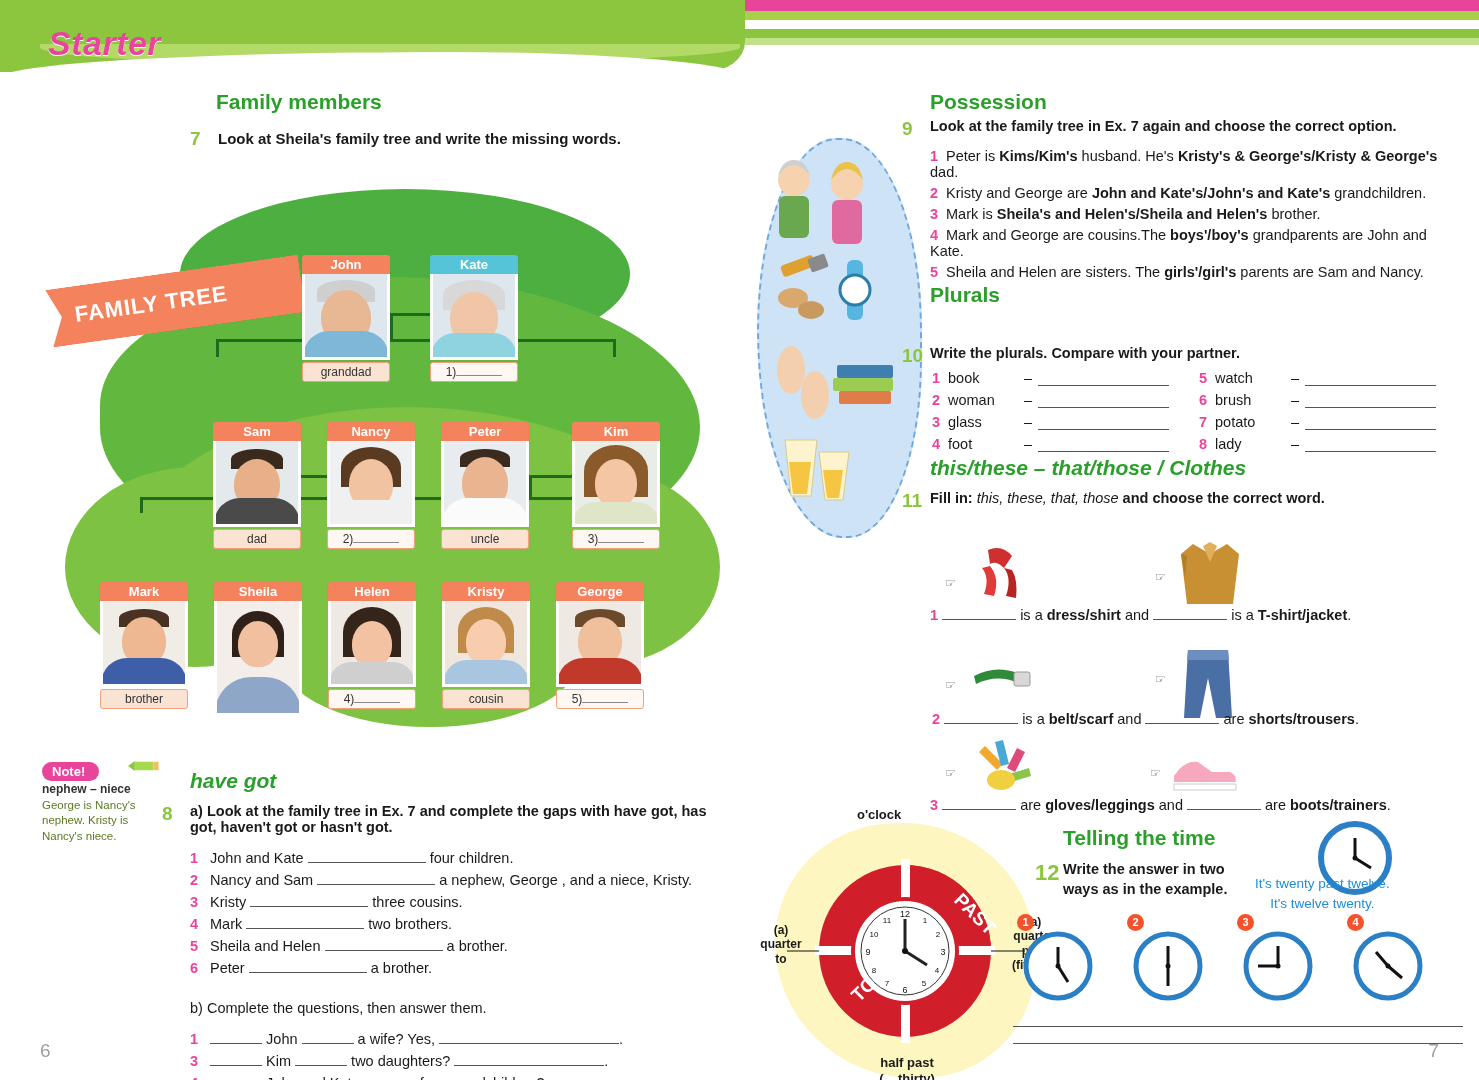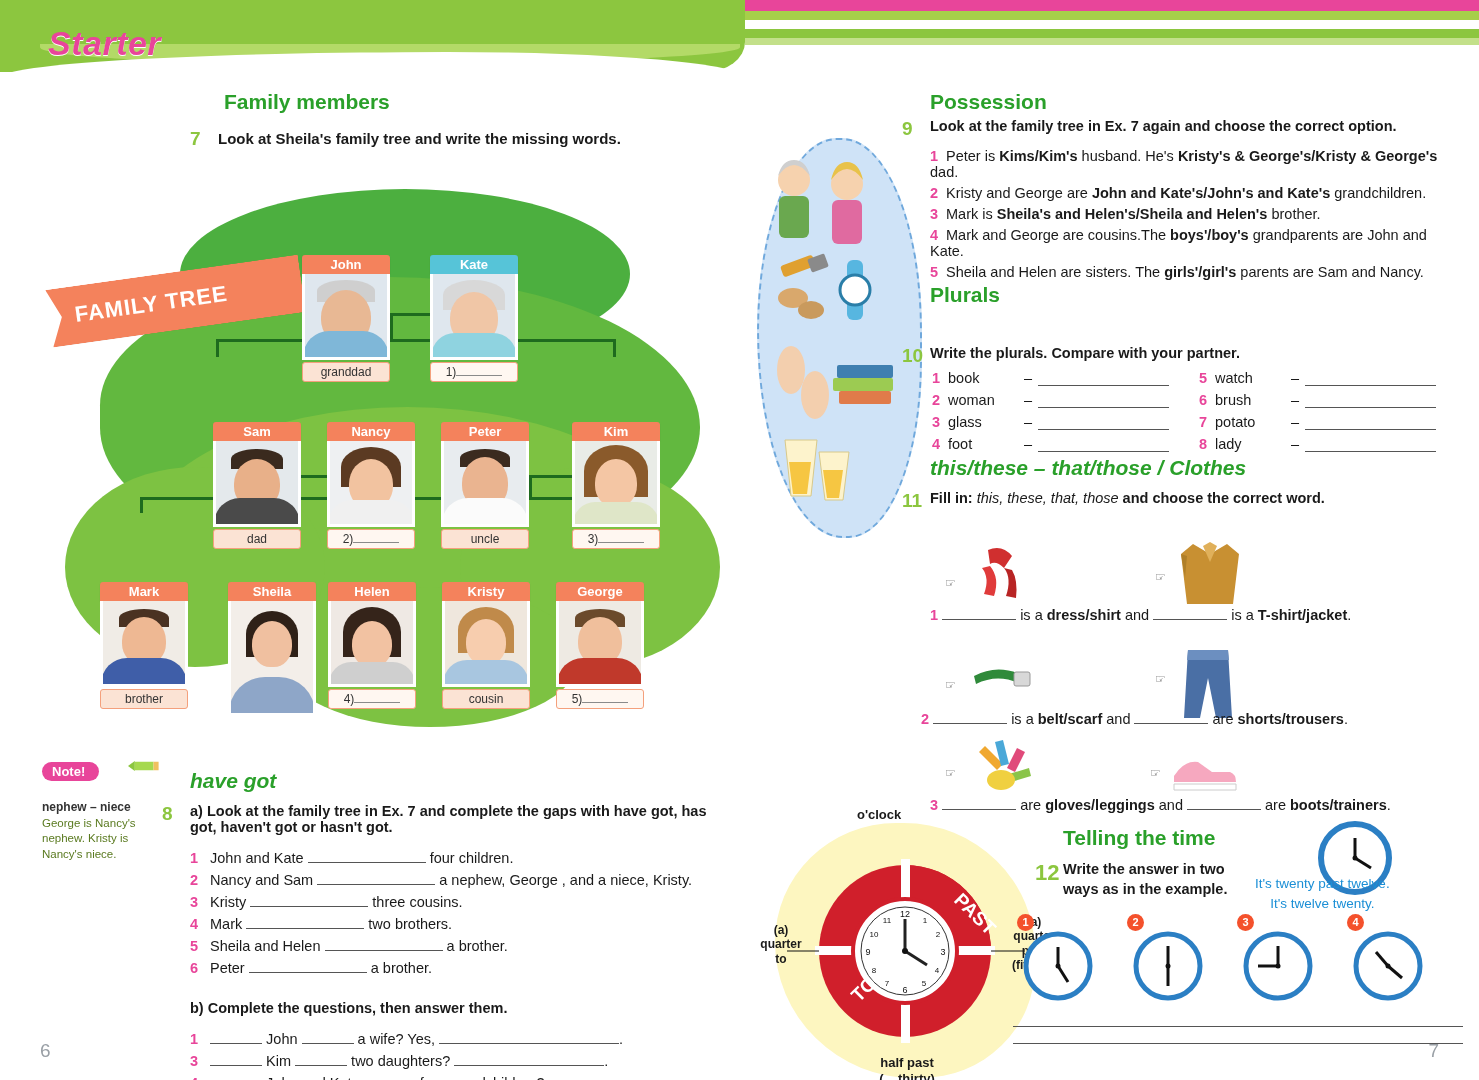--- a/index.html
+++ b/index.html
@@ -53,21 +53,21 @@
     margin:0; font-size:21px; color:#2aa02a; font-weight:bold;
   }
   .ex-num {
     color:#8cc63f; font-weight:bold; font-size:19px;
   }
   .b { font-weight:bold; }
   .i { font-style:italic; }
 
   
   .left { position:absolute; left:0; top:72px; width:745px; height:1008px; }
-  .fam-title { position:absolute; left:224px; top:18px; }
+  .fam-title { position:absolute; left:216px; top:18px; }
   .ex7 { position:absolute; left:190px; top:56px; width:520px; }
   .ex7 .num { position:absolute; left:0; top:0; }
   .ex7 .txt { position:absolute; left:28px; top:2px; font-size:15px; font-weight:bold; }
 
   
   .tree { position:absolute; left:40px; top:95px; width:700px; height:560px; }
   .blob { position:absolute; background:#7dc242; }
   .b1 { left:140px; top:22px; width:450px; height:170px; border-radius:50%; background:#4caf3f;}
   .b2 { left:60px; top:110px; width:600px; height:290px; border-radius:46% 54% 50% 50%; background:#62b83f;}
   .b3 { left:95px; top:240px; width:545px; height:280px; border-radius:50%; background:#7dc242;}
@@ -120,21 +120,21 @@
   
   .havegot { position:absolute; left:190px; top:697px; width:540px; }
   .note {
     position:absolute; left:42px; top:690px; width:120px;
   }
   .note .tag {
     display:inline-block; background:#e8459a; color:#ffffff; font-weight:bold;
     font-size:13px; padding:2px 14px 2px 10px; border-radius:10px;
   }
   .note .body {
-    margin-top:18px; font-size:11.5px; color:#5a7a20; line-height:1.35;
+    margin-top:0; font-size:11.5px; color:#5a7a20; line-height:1.35;
   }
   .note .body .hl { color:#333; font-weight:bold; font-size:12px; }
   .pencil { position:absolute; left:86px; top:-4px; width:34px; height:16px; }
 
   ol.items { list-style:none; margin:14px 0 0 0; padding:0; }
   ol.items li { font-size:14.5px; margin:5px 0; }
   ol.items li .n { color:#e8459a; font-weight:bold; display:inline-block; width:16px; }
   .fill { display:inline-block; border-bottom:1px solid #555; height:14px; }
 
   
@@ -329,21 +329,21 @@
           <div class="face">
             <div class="bg" style="background:#f0ece6;"></div>
             <div class="hair" style="top:8px;width:50px;height:18px;background:#4a3222;"></div>
             <div class="head" style="top:16px;width:44px;height:48px;background:#eeb893;"></div>
             <div class="body" style="width:86px;height:26px;background:#3f5ea8;"></div>
           </div>
         </div>
         <div class="label">brother</div>
       </div>
 
-      <div class="card" style="left:188px;top:415px;">
+      <div class="card" style="left:174px;top:415px;">
         <div class="name">Sheila</div>
         <div class="photo" style="height:115px;">
           <div class="face">
             <div class="bg" style="background:#f3eee9;"></div>
             <div class="hair" style="top:10px;width:52px;height:46px;background:#2f2118;"></div>
             <div class="head" style="top:20px;width:40px;height:46px;background:#f0c0a0;"></div>
             <div class="body" style="width:86px;height:36px;background:#8ea6c8;"></div>
           </div>
         </div>
       </div>
@@ -427,21 +427,21 @@
           <span>Mark</span> <span class="fill" style="width:118px"></span>
           <span>two brothers.</span></li>
         <li><span class="n">5</span>
           <span>Sheila and Helen</span> <span class="fill" style="width:118px"></span>
           <span>a brother.</span></li>
         <li><span class="n">6</span>
           <span>Peter</span> <span class="fill" style="width:118px"></span>
           <span>a brother.</span></li>
       </ol>
 
-      <div style="font-size:14.5px;font-weight:bold;margin-top:24px;">b) Complete the questions, then answer them.</div>
+      <div style="font-size:14.5px;font-weight:normal;margin-top:24px;">b) Complete the questions, then answer them.</div>
 
       <ol class="items">
         <li><span class="n">1</span>
           <span class="fill" style="width:52px"></span> <span>John</span>
           <span class="fill" style="width:52px"></span> <span>a wife? Yes,</span>
           <span class="fill" style="width:180px"></span><span>.</span></li>
         <li><span class="n">3</span>
           <span class="fill" style="width:52px"></span> <span>Kim</span>
           <span class="fill" style="width:52px"></span> <span>two daughters?</span>
           <span class="fill" style="width:150px"></span><span>.</span></li>
@@ -616,21 +616,21 @@
       <path d="M4 20 q26 -14 54 2 l-4 8 q-24 -14 -48 -2z" fill="#2f8a3a"></path>
       <rect x="44" y="16" width="16" height="14" rx="2" fill="#d8d8d8" stroke="#999"></rect>
     </svg>
     <svg style="position:absolute;left:435px;top:598px;" width="56" height="76" viewBox="0 0 56 76">
       <path d="M8 4 h40 l4 68 h-16 l-8 -40 l-8 40 h-16 z" fill="#4a6fa5"></path>
       <path d="M8 4 h40 l1 10 h-42 z" fill="#6c8fc0"></path>
     </svg>
     <div class="hand" style="position:absolute;left:200px;top:630px;">☞</div>
     <div class="hand" style="position:absolute;left:410px;top:624px;">☞</div>
 
-    <div class="cloth-row" style="left:176px;top:662px;text-align:right;">
+    <div class="cloth-row" style="left:187px;top:662px;text-align:right;">
       <span class="n" style="color:#e8459a;font-weight:bold;">2</span>
       <span class="fill" style="width:74px"></span>
       <span>is a </span><span class="b">belt/scarf</span><span> and </span>
       <span class="fill" style="width:74px"></span>
       <span>are </span><span class="b">shorts/trousers</span><span>.</span>
     </div>
 
     <svg style="position:absolute;left:222px;top:692px;" width="70" height="52" viewBox="0 0 70 52">
       <path d="M30 30 l-18 -18 l6 -6 l18 18z" fill="#f0a830"></path>
       <path d="M34 26 l-6 -24 l8 -2 l6 24z" fill="#4aa8d8"></path>

